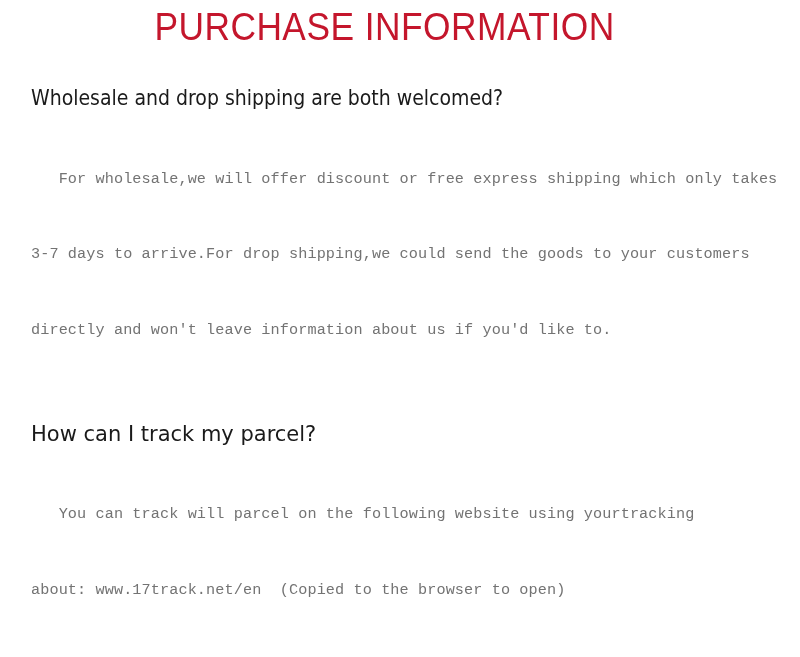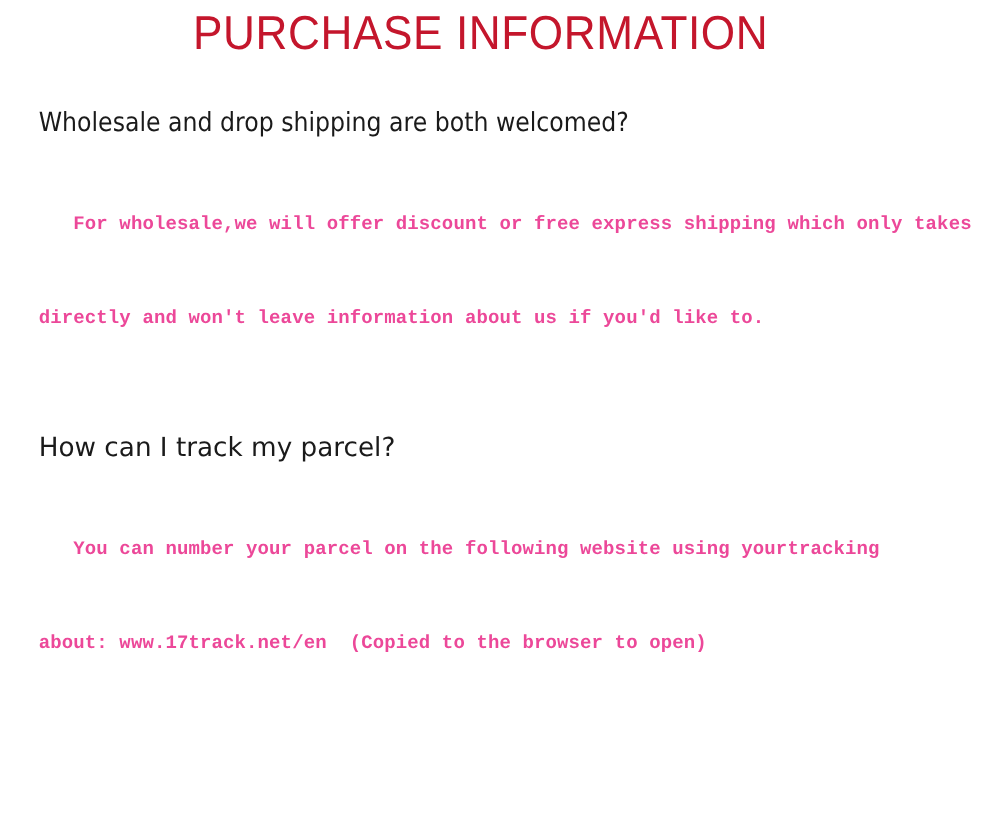--- a/index.html
+++ b/index.html
@@ -63,52 +63,52 @@
 
   
   .section-heading.condensed {
     transform: scaleX(0.9);
     transform-origin: left center;
   }
 
   .section-body {
     font-family: "Liberation Mono", "DejaVu Sans Mono", monospace;
     font-size: 15.2px;
-    color: #ec4899;
+    color: #737373;
     line-height: 1.66;
     margin: 0;
     letter-spacing: 0.1px;
     white-space: pre-wrap;
-    font-weight: bold;
   }
 
   .section-body .line {
     display: block;
     white-space: pre;
   }
 </style>
 </head>
 <body>
 
 <div class="page">
 
   <h1 class="page-title">PURCHASE INFORMATION</h1>
 
   <div class="sections">
 
     <section class="section">
       <h2 class="section-heading condensed">Wholesale and drop shipping are both welcomed?</h2>
       <p class="section-body">
         <span class="line">   For wholesale,we will offer discount or free express shipping which only takes</span>
+        <span class="line">3-7 days to arrive.For drop shipping,we could send the goods to your customers</span>
         <span class="line">directly and won't leave information about us if you'd like to.</span>
       </p>
     </section>
 
     <section class="section">
       <h2 class="section-heading">How can I track my parcel?</h2>
       <p class="section-body">
-        <span class="line">   You can number your parcel on the following website using yourtracking</span>
+        <span class="line">   You can track will parcel on the following website using yourtracking</span>
         <span class="line">about: www.17track.net/en  (Copied to the browser to open)</span>
       </p>
     </section>
 
   </div>
 </div>
 
 </body></html>

